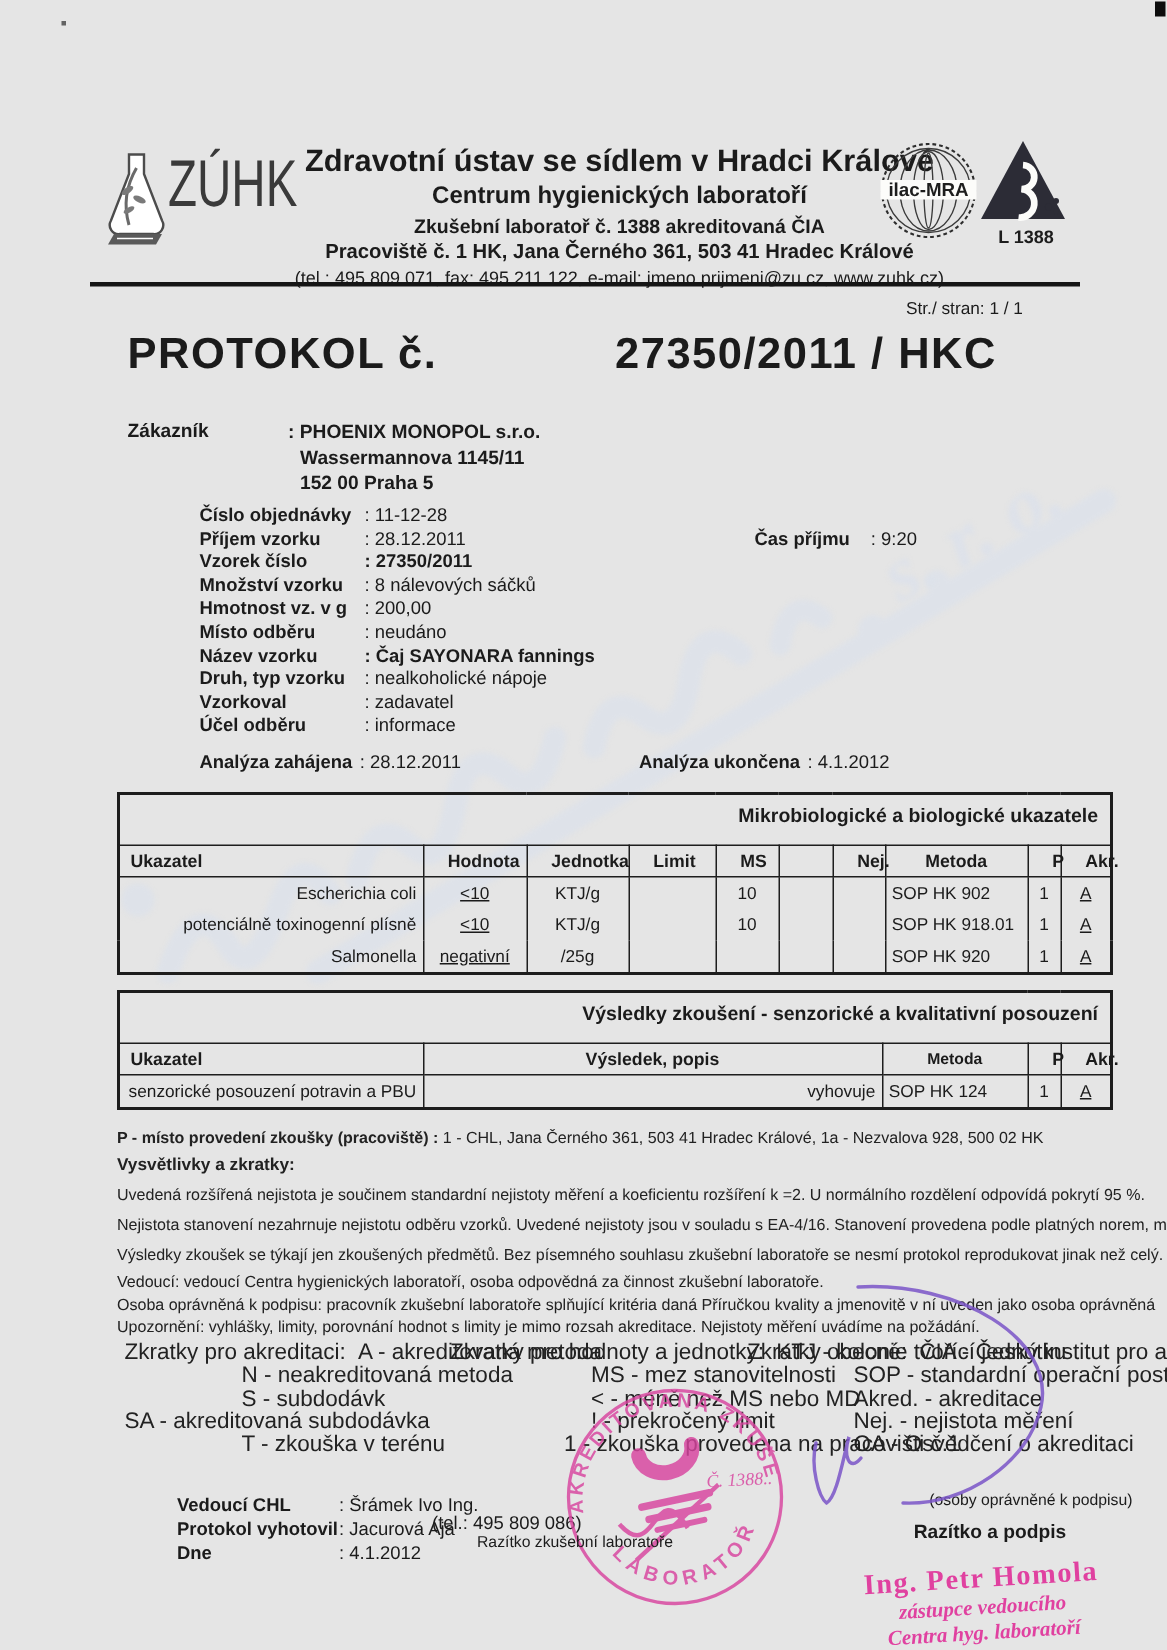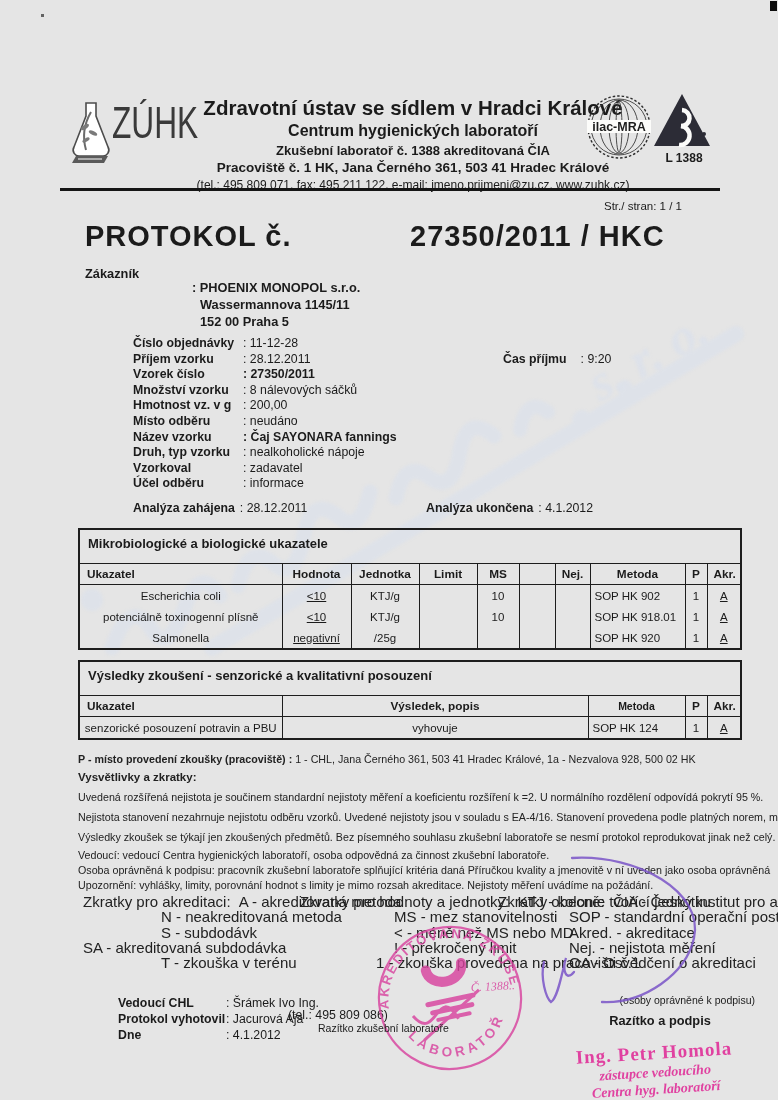--- a/index.html
+++ b/index.html
@@ -20,25 +20,25 @@
   .rule{background:#151515;height:3px;}
   
   .ptitle{font-size:29px;font-weight:bold;letter-spacing:1px;}
   .lblrow{display:flex;font-size:12.3px;line-height:15.6px;margin-left:48px;}
   .lblrow .lab{width:110px;font-weight:bold;flex:none;}
   .small-caption{font-size:10.5px;}
   
   table.ptab{border-collapse:collapse;width:662px;table-layout:fixed;background:transparent;}
   table.ptab{border:2px solid #1d1d1d;}
   .ptab .ttl td{border:none;border-bottom:1.5px solid #1d1d1d;font-weight:bold;font-size:13px;
-                padding:6px 8px 12px 8px;text-align:left;}
-  .ptab th{border:1.5px solid #1d1d1d;font-size:11.8px;padding:3px 6px;background:transparent;}
+                padding:6px 8px 12px 8px;text-align:right;}
+  .ptab th{border:1.5px solid #1d1d1d;font-size:11.8px;padding:3px 16px;background:transparent;}
   .ptab td.dc{border-left:1.5px solid #1d1d1d;border-right:1.5px solid #1d1d1d;border-top:none;border-bottom:none;
               font-size:11.5px;padding:2px 4px;height:17px;}
-  .ptab .c-left{text-align:center;padding-left:7px;}
+  .ptab .c-left{text-align:right;padding-left:7px;}
   .ptab .c-mid{text-align:center;text-decoration:underline;}
   .ptab .met{font-size:10.3px;text-align:left;}
   .ptab .ms{font-size:10.3px;text-align:center;}
   
   .note{font-size:10.7px;color:#222;white-space:nowrap;}
   .abbr{font-size:15px;color:#222;line-height:15.3px;white-space:nowrap;}
   
   .pink-stamp{color:#e0349b;font-family:"Liberation Serif",serif;transform:rotate(-3.5deg);
               text-align:center;width:230px;opacity:.92;}
   .pk1{font-size:19px;font-weight:bold;letter-spacing:1px;}
@@ -112,21 +112,21 @@
       <text x="34" y="70" text-anchor="middle" font-family="Liberation Sans,sans-serif" font-weight="bold" font-size="12" fill="#1d1d1d">L 1388</text>
     </svg>
 
     <div class="abs rule" style="left:60px;top:188px;width:660px"></div>
 
     <div class="abs" style="left:604px;top:200px;font-size:11.5px">Str./ stran: 1 / 1</div>
 
     <div class="abs ptitle" style="left:85px;top:220px">PROTOKOL  č.</div>
     <div class="abs ptitle" style="left:410px;top:220px">27350/2011 / HKC</div>
 
-    <div class="abs b" style="left:85px;top:266px;font-size:12.8px">Zákazník</div>
+    <div class="abs b" style="left:85px;top:279px;font-size:12.8px">Zákazník</div>
     <div class="abs" style="left:192px;top:279px;font-size:12.8px;font-weight:bold;line-height:17px">
       <div>: PHOENIX MONOPOL s.r.o.</div>
       <div style="margin-left:8px">Wassermannova 1145/11</div>
       <div style="margin-left:8px">152 00  Praha 5</div>
     </div>
 
     <div class="abs" style="left:85px;top:336px">
       <div class="lblrow">
           <span class="lab">Číslo objednávky</span>
           <span>: 11-12-28</span>

